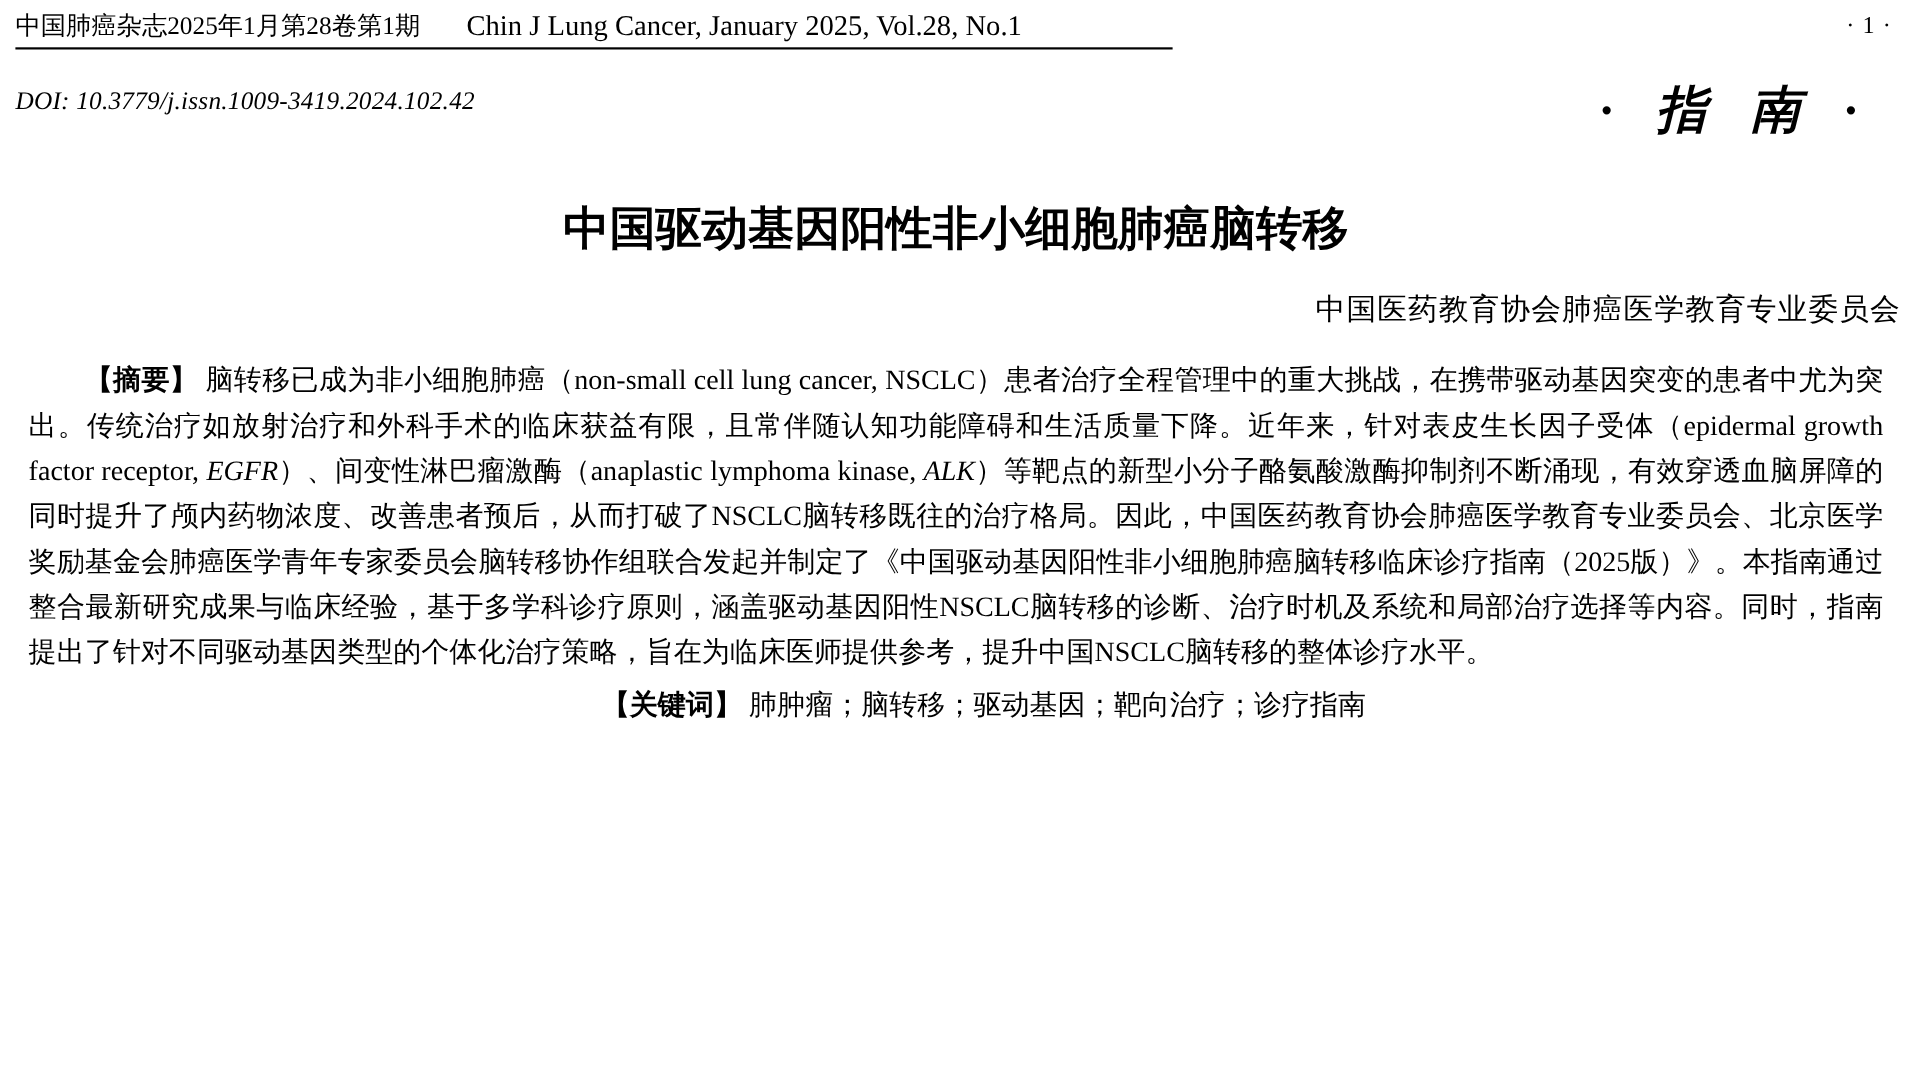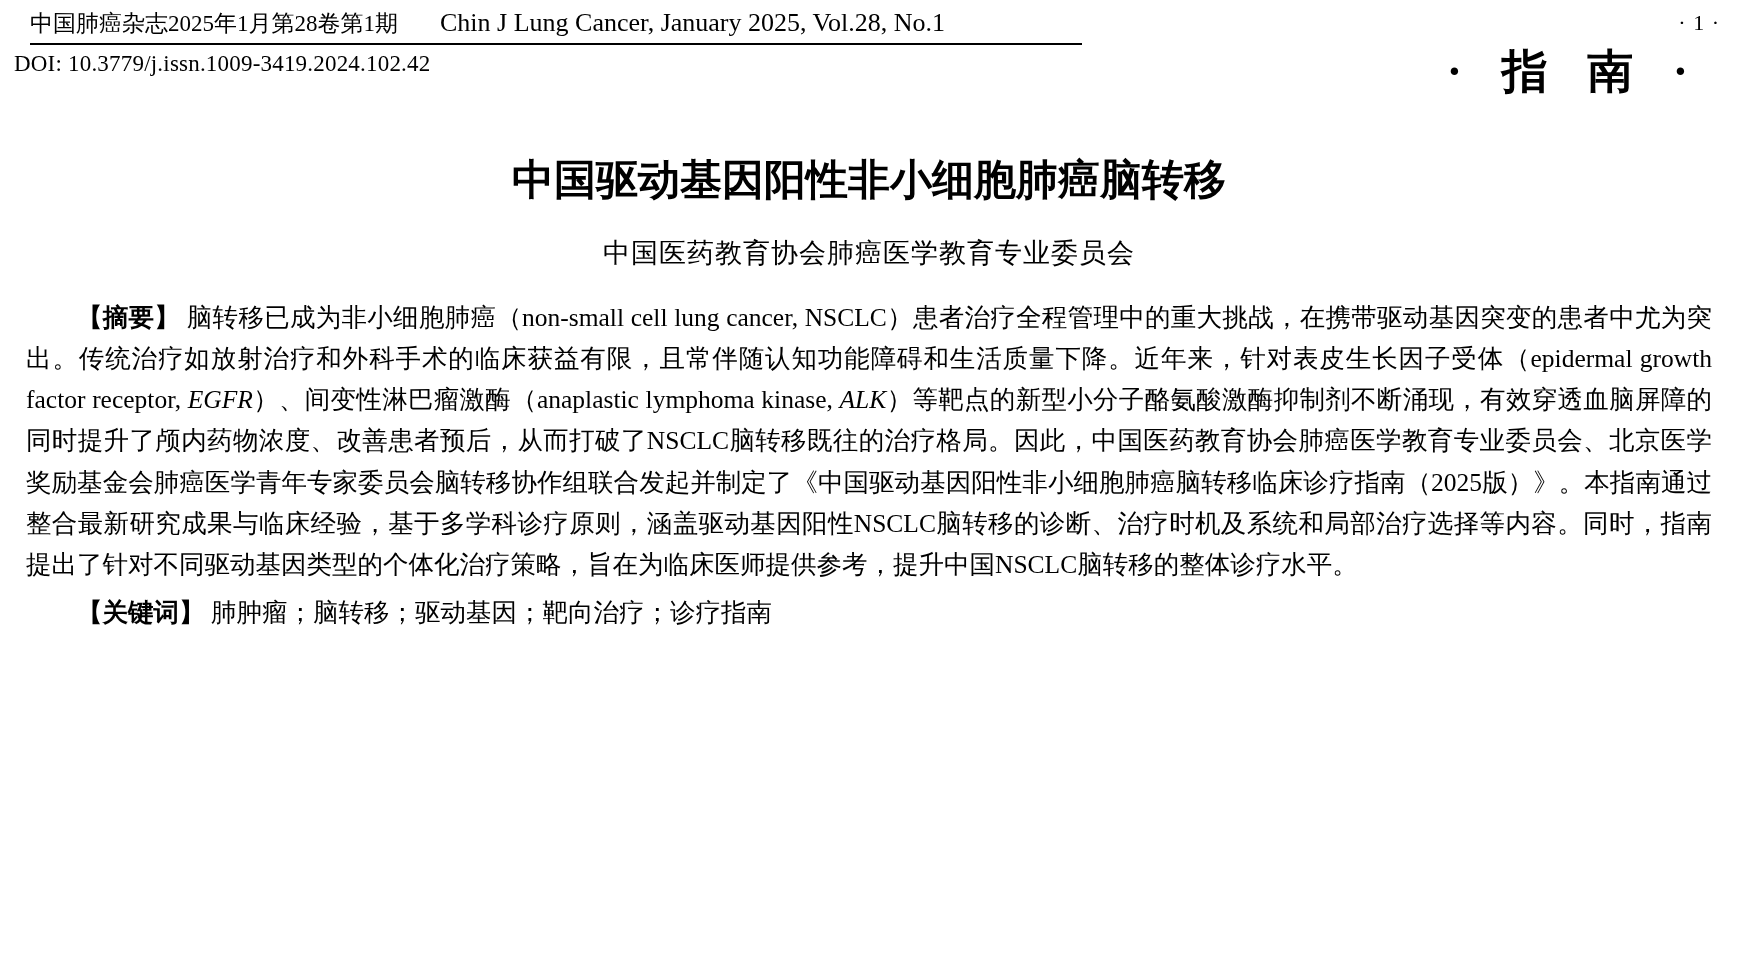--- a/index.html
+++ b/index.html
@@ -18,24 +18,24 @@
     position: relative;
     width: 1738px;
     height: 979px;
     box-sizing: border-box;
     padding: 0 10px;
   }
 
   
   .running-head {
     position: relative;
-    margin: 8px 0 0 16px;
+    margin: 8px 0 0 0;
     padding: 0 4px 6px 4px;
     display: flex;
-    align-items: flex-start;
+    align-items: center;
   }
   .running-head-left {
     font-family: "Liberation Serif", "DejaVu Serif", serif;
     font-size: 23px;
     letter-spacing: 0px;
     white-space: nowrap;
   }
   .running-head-right {
     font-family: "Liberation Serif", "DejaVu Serif", serif;
     font-size: 26px;
@@ -55,21 +55,23 @@
     left: 4px;
     width: 1052px;
     bottom: 0;
     border-bottom: 2px solid #000;
     height: 0;
   }
 
   
   .meta-row {
     position: relative;
+    margin-top: 28px;
     height: 80px;
+    font-style: italic;
   }
   .doi {
     position: absolute;
     left: 4px;
     top: 6px;
     font-size: 23px;
     letter-spacing: 0.2px;
     white-space: nowrap;
   }
   .category {
@@ -91,21 +93,21 @@
     font-family: "DejaVu Sans", "Liberation Sans", sans-serif;
     font-weight: bold;
     font-size: 42px;
     line-height: 1.28;
     letter-spacing: 0px;
   }
 
   
   .orgs {
     margin-top: 26px;
-    text-align: center;
+    text-align: right;
   }
   .org-line {
     font-family: "Liberation Serif", "DejaVu Serif", serif;
     font-size: 27px;
     line-height: 1.55;
     letter-spacing: 1px;
   }
 
   
   .abstract {
@@ -125,20 +127,21 @@
     font-weight: bold;
   }
   .ital {
     font-style: italic;
   }
   .keywords {
     margin: 6px 16px 0 16px;
     font-size: 25.5px;
     line-height: 1.62;
     text-indent: 2em;
+    text-align: center;
   }
 </style>
 </head>
 <body>
 
 <div class="page">
 
   <div class="running-head">
     <span class="running-head-left">中国肺癌杂志2025年1月第28卷第1期</span>
     <span class="running-head-right">Chin J Lung Cancer, January 2025, Vol.28, No.1</span>

